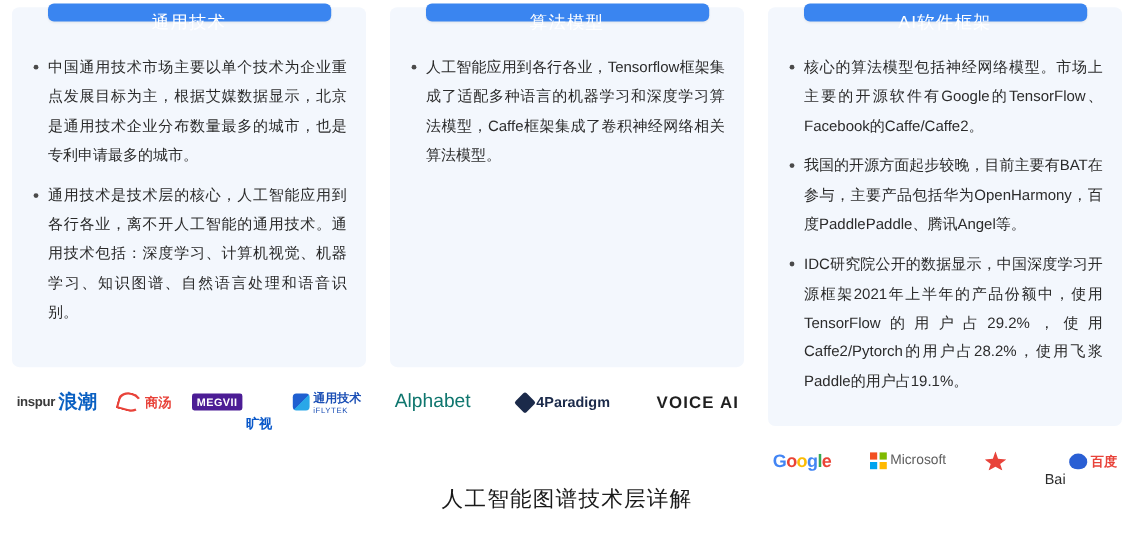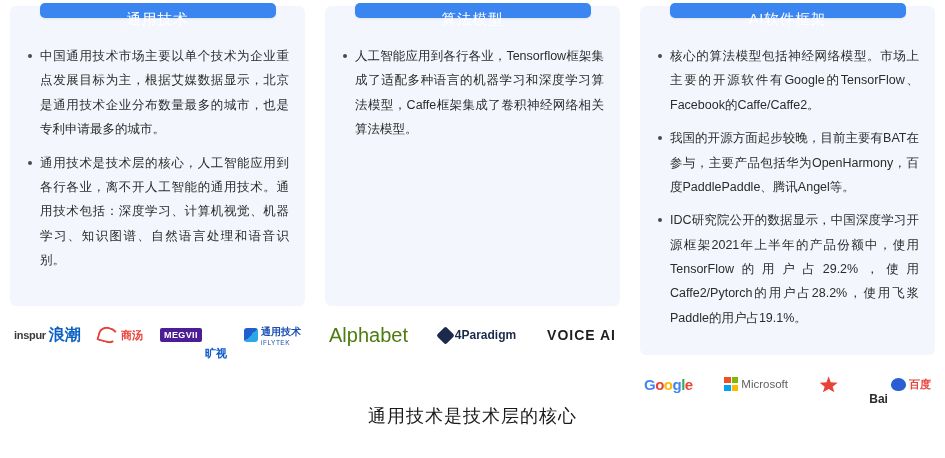--- a/index.html
+++ b/index.html
@@ -123,21 +123,21 @@
   }
   .mk-megvii-cn { color: #0a58c9; font-size: 11px; font-weight: bold; margin-top: 36px; }
   .mk-iflytek-logo {
     width: 14px; height: 14px;
     background: linear-gradient(135deg,#1f5fd0 50%, #2aa7e8 50%);
     border-radius: 3px;
   }
   .mk-iflytek-cn { color: #1b4fb5; font-size: 10px; font-weight: bold; }
   .mk-iflytek-en { color: #1b4fb5; font-size: 6.5px; display: block; letter-spacing: 0.5px; }
   
-  .mk-alphabet { color: #4d7c0f; font-size: 20px; }
+  .mk-alphabet { color: #0f766e; font-size: 16px; }
   .mk-4p-sq {
     width: 13px; height: 13px;
     background: #1b2a4a;
     transform: rotate(45deg);
     border-radius: 2px;
   }
   .mk-4p-text { color: #1b2a4a; font-size: 12px; font-weight: bold; }
   .mk-voice { color: #1f1f1f; font-size: 14px; letter-spacing: 1px; font-weight: bold; }
   
   .g-blue { color:#4285F4; } .g-red { color:#EA4335; } .g-yellow { color:#FBBC05; } .g-green { color:#34A853; }
@@ -152,21 +152,21 @@
   .ms-grid i { display:block; }
   .ms-1 { background:#F25022; } .ms-2 { background:#7FBA00; }
   .ms-3 { background:#00A4EF; } .ms-4 { background:#FFB900; }
   .mk-ms-text { color:#5e5e5e; font-size: 11.5px; }
   .mk-huawei {
     width: 18px; height: 16px;
     background: #e8433a;
     -webkit-clip-path: polygon(50% 0%, 62% 38%, 100% 42%, 72% 66%, 82% 100%, 50% 80%, 18% 100%, 28% 66%, 0% 42%, 38% 38%);
     clip-path: polygon(50% 0%, 62% 38%, 100% 42%, 72% 66%, 82% 100%, 50% 80%, 18% 100%, 28% 66%, 0% 42%, 38% 38%);
   }
-  .mk-baidu-text { color:#2b2b2b; font-size: 12px; font-weight: bold; margin-top: 30px; }
+  .mk-baidu-text { color:#2b2b2b; font-size: 12px; font-weight: normal; margin-top: 30px; }
   .mk-baidu-paw {
     width: 15px; height: 13px;
     background: #2a5fd4;
     border-radius: 50% 50% 45% 45%;
   }
   .mk-baidu-cn { color:#e8433a; font-size: 11px; font-weight: bold; }
   .caption {
     position: absolute;
     left: 0;
     right: 0;
@@ -263,14 +263,14 @@
         <span class="logo">
           <span class="mk-baidu-text">Bai</span>
           <span class="mark mk-baidu-paw"></span>
           <span class="mk-baidu-cn">百度</span>
         </span>
       </div>
     </div>
 
   </div>
 
-  <div class="caption">通用技术是技术层的核心</div>
+  <div class="caption">人工智能图谱技术层详解</div>
 </div>
 
 </body></html>

